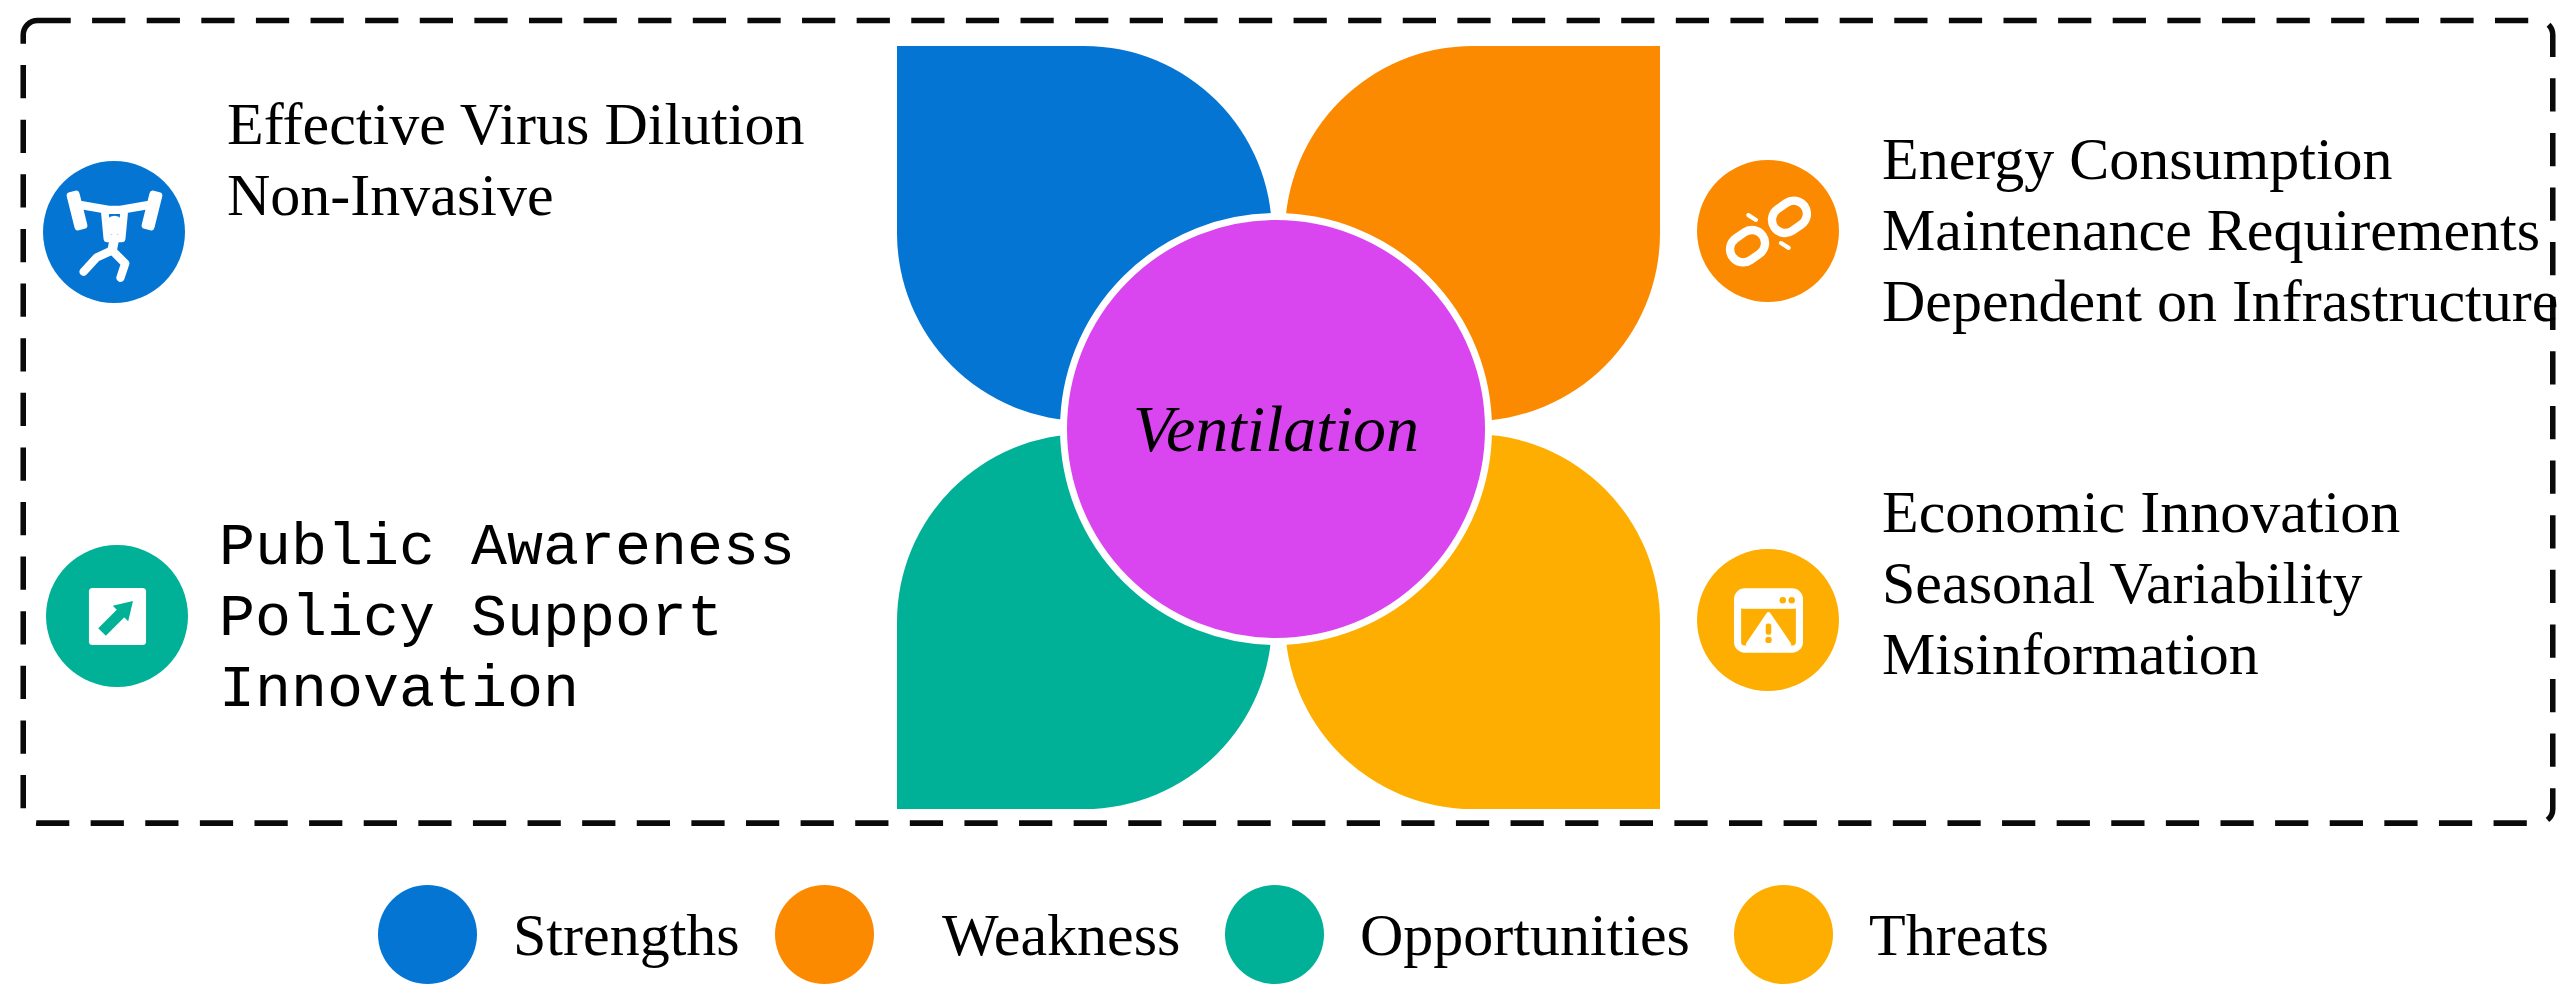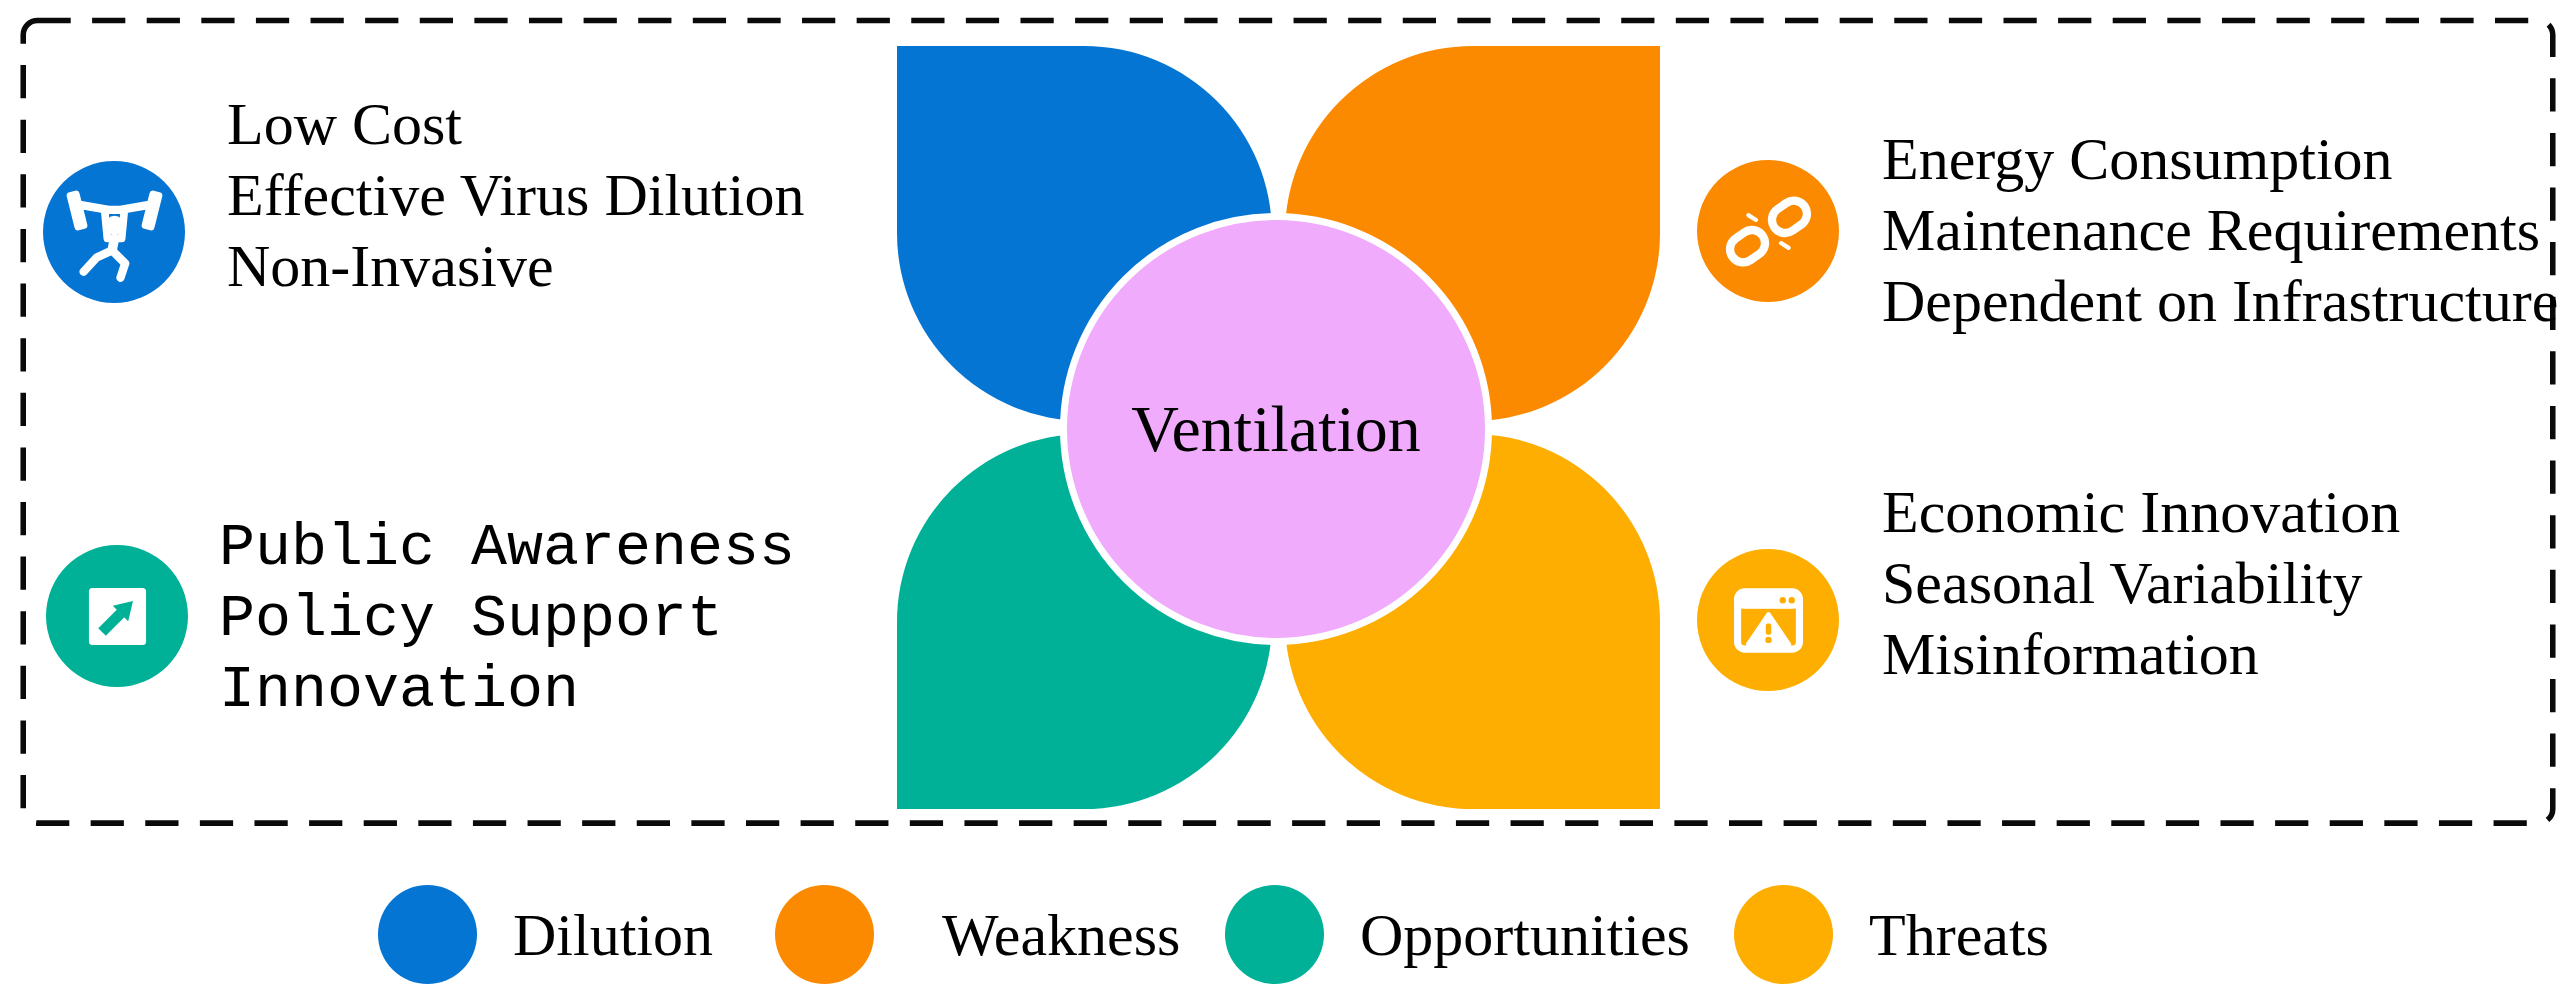--- a/index.html
+++ b/index.html
@@ -51,21 +51,21 @@
 
   <svg id="frame" class="abs" width="2576" height="1002" viewBox="0 0 3254 1266">
     <rect x="29" y="26" width="3196" height="1014" rx="18" ry="18" fill="none" stroke="#0a0a0a" stroke-width="7" stroke-dasharray="42 27"></rect>
   </svg>
 
   <div class="petal petal-strengths" style="background-color: rgb(5, 117, 211);"></div>
   <div class="petal petal-weakness" style="background-color: rgb(252, 138, 0);"></div>
   <div class="petal petal-opportunities" style="background-color: rgb(0, 177, 151);"></div>
   <div class="petal petal-threats" style="background-color: rgb(254, 174, 0);"></div>
 
-  <div id="center-circle" class="abs" style="background-color: #f0abfc;">
+  <div id="center-circle" class="abs" style="background-color: #d946ef; font-style: italic;">
     <span id="center-label">Ventilation</span>
   </div>
 
   <div id="badge-strengths" class="badge" style="background-color: rgb(5, 117, 211);">
     <span>
       <svg viewBox="0 0 100 100">
         <g fill="#fff">
           <rect x="13" y="15" width="11" height="33" rx="3" transform="rotate(-14 18.5 31.5)"></rect>
           <rect x="76" y="15" width="11" height="33" rx="3" transform="rotate(14 81.5 31.5)"></rect>
         </g>
@@ -113,21 +113,20 @@
         <circle cx="62" cy="33" r="2.7" fill="#feae00"></circle>
         <circle cx="69.5" cy="33" r="2.7" fill="#feae00"></circle>
         <path d="M50 45 L67 70 L33 70 Z" fill="#fff" stroke="#fff" stroke-width="4" stroke-linejoin="round"></path>
         <rect x="47.7" y="52.5" width="4.6" height="9.5" rx="1.8" fill="#feae00"></rect>
         <circle cx="50" cy="66.3" r="2.7" fill="#feae00"></circle>
       </svg>
     </span>
   </div>
 
   <div id="tb-strengths" class="tblock">
-    <div>Low Cost</div>
     <div>Effective Virus Dilution</div>
     <div>Non-Invasive</div>
   </div>
 
   <div id="tb-weakness" class="tblock">
     <div>Energy Consumption</div>
     <div>Maintenance Requirements</div>
     <div>Dependent on Infrastructure</div>
   </div>
 
@@ -138,21 +137,21 @@
   </div>
 
   <div id="tb-threats" class="tblock">
     <div>Economic Innovation</div>
     <div>Seasonal Variability</div>
     <div>Misinformation</div>
   </div>
 
   <div id="legend-strengths" class="legend-item">
     <div class="legend-swatch" style="background-color: rgb(5, 117, 211);"></div>
-    <div class="legend-label">Dilution</div>
+    <div class="legend-label">Strengths</div>
   </div>
   <div id="legend-weakness" class="legend-item">
     <div class="legend-swatch" style="background-color: rgb(252, 138, 0);"></div>
     <div class="legend-label">Weakness</div>
   </div>
   <div id="legend-opportunities" class="legend-item">
     <div class="legend-swatch" style="background-color: rgb(0, 177, 151);"></div>
     <div class="legend-label">Opportunities</div>
   </div>
   <div id="legend-threats" class="legend-item">

